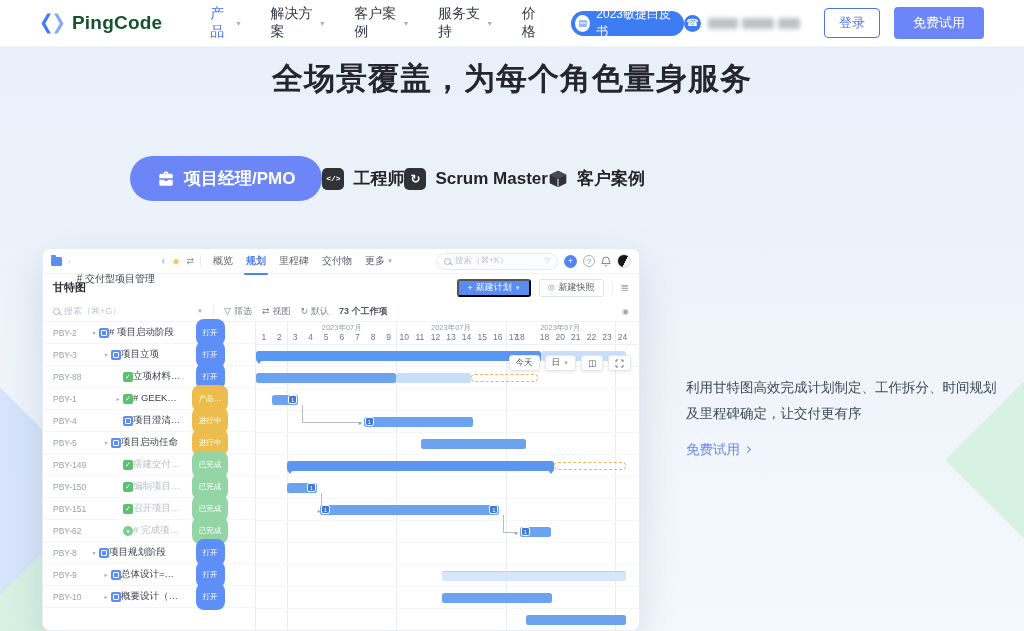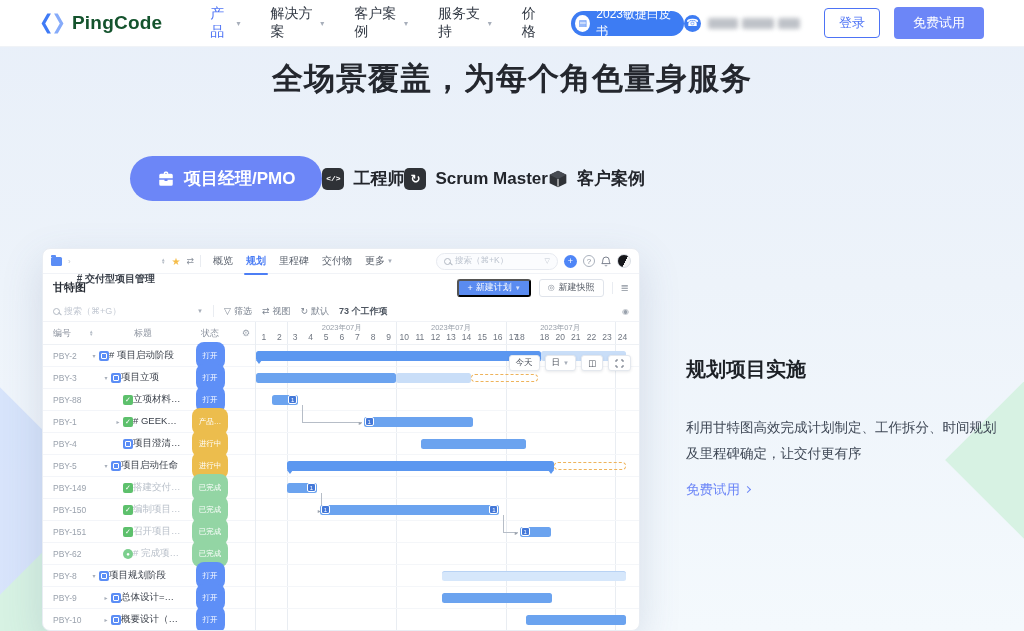--- a/index.html
+++ b/index.html
@@ -35,32 +35,32 @@
 
   
   .role-tabs { position:absolute; top:156px; left:130px; width:722px; display:flex; align-items:center; justify-content:flex-start; z-index:2; }
   .role-tab { display:flex; align-items:center; gap:9px; font-size:17px; font-weight:700; color:#22252b; cursor:pointer; }
   .role-tab.active { background:#6c86f7; color:#fff; border-radius:26px; padding:11px 27px; }
   .tab-sq { width:22px; height:22px; border-radius:5px; background:#2f3237; color:#fff; display:flex; align-items:center; justify-content:center; font-size:8px; font-weight:700; font-family:"Liberation Mono",monospace; }
 
   
   .feature { position:absolute; left:686px; top:356px; width:315px; z-index:2; }
   .feature h3 { font-size:20px; font-weight:800; color:#1c2026; }
-  .feature p { margin-top:32px; font-size:13.5px; color:#3f4856; line-height:1.95; }
+  .feature p { margin-top:19px; font-size:13.5px; color:#3f4856; line-height:1.95; }
   .feature-link { margin-top:13px; display:flex; align-items:center; gap:5px; color:#6c86f7; font-size:13.5px; cursor:pointer; }
   .chev-r { width:5px; height:5px; border-right:1.5px solid #6c86f7; border-top:1.5px solid #6c86f7; transform:rotate(45deg); display:inline-block; }
 
   
   .app-card { position:absolute; left:42px; top:248px; width:598px; height:383px; background:#fff; border:1px solid #e9edf3; border-radius:8px; box-shadow:0 14px 40px rgba(77,99,141,.18); overflow:hidden; z-index:5; }
 
   .app-topbar { height:25px; display:flex; align-items:center; gap:6px; padding:0 8px; font-size:10px; color:#3c424c; border-bottom:1px solid #f1f3f7; }
   .folder-ic { width:11px; height:9px; background:#5b8df5; border-radius:1.5px; position:relative; }
   .folder-ic::before { content:""; position:absolute; top:-2px; left:0; width:5px; height:2px; background:#5b8df5; border-radius:1px 1px 0 0; }
   .gt { color:#c0c6cf; font-size:8px; }
-  .proj-title { font-weight:700; font-size:10px; white-space:nowrap;margin-top:35px; }
+  .proj-title { font-weight:400; font-size:10px; white-space:nowrap;margin-top:35px; }
   .sort-ic { display:inline-flex; flex-direction:column; line-height:3.5px; font-size:4.5px; color:#b6bdc7; }
   .star-ic { color:#f5bd4a; font-size:10px; }
   .swap-ic { color:#8a919c; font-size:9px; }
   .vdiv { width:1px; height:12px; background:#e9ecf1; }
   .app-tabs { display:flex; gap:13px; margin-left:6px; }
   .app-tab { color:#5b626d; cursor:pointer; position:relative; display:flex; align-items:center; gap:2px; }
   .app-tab.active { color:#4c7ef5; font-weight:700; }
   .app-tab.active::after { content:""; position:absolute; left:-2px; right:-2px; bottom:-7px; height:2px; background:#4c7ef5; border-radius:1px; }
   .mini-caret { font-size:6px; color:#a7aeb9; }
   .search-pill { margin-left:auto; width:122px; height:17px; border:1px solid #e7eaf0; background:#fbfcfe; border-radius:9px; display:flex; align-items:center; gap:4px; padding:0 7px; color:#bdc4cf; font-size:8.5px; }
@@ -218,21 +218,20 @@
           <path d="M12 2 22 7v10l-10 5L2 17V7z" fill="#2f3237"></path>
           <path d="M12 2 22 7 12 12 2 7z" fill="#474b52"></path>
           <path d="M12 12v9" stroke="#fff" stroke-width="1.2"></path>
         </svg>
       </span>
       <span>客户案例</span>
     </div>
   </div>
 
 <div class="feature">
-  <h3>规划项目实施</h3>
   <p>利用甘特图高效完成计划制定、工作拆分、时间规划及里程碑确定，让交付更有序</p>
   <div class="feature-link">
     <span>免费试用</span>
     <span class="chev-r"></span>
   </div>
 </div>
 
 <div class="app-card">
 
   <div class="app-topbar">
@@ -313,30 +312,20 @@
     <div class="fb-item">
       <span>↻</span>
       <span>默认</span>
     </div>
     <span class="fb-count">73 个工作项</span>
     <span class="fb-pin">◉</span>
   </div>
 
   <div class="main">
     <div class="left-panel">
-      <div class="lp-header">
-        <span class="col-id">编号</span>
-        <span class="col-sort sort-ic">
-            <span>▲</span>
-            <span>▼</span>
-          </span>
-        <span class="col-title">标题</span>
-        <span class="col-status">状态</span>
-        <span class="col-gear">⚙</span>
-      </div>
       <div id="rows-container">
           <div class="t-row">
             <span class="rid">PBY-2</span>
             <span class="tcell" style="padding-left: 0px;">
               <span class="caret">▾</span>
               <span class="w-icon w-task"></span>
               <span class="ttl"># 项目启动阶段</span>
             </span>
             <span class="scell"><span class="pill" style="background: rgb(94, 143, 247);">打开</span></span>
             <span class="gcell"></span>

